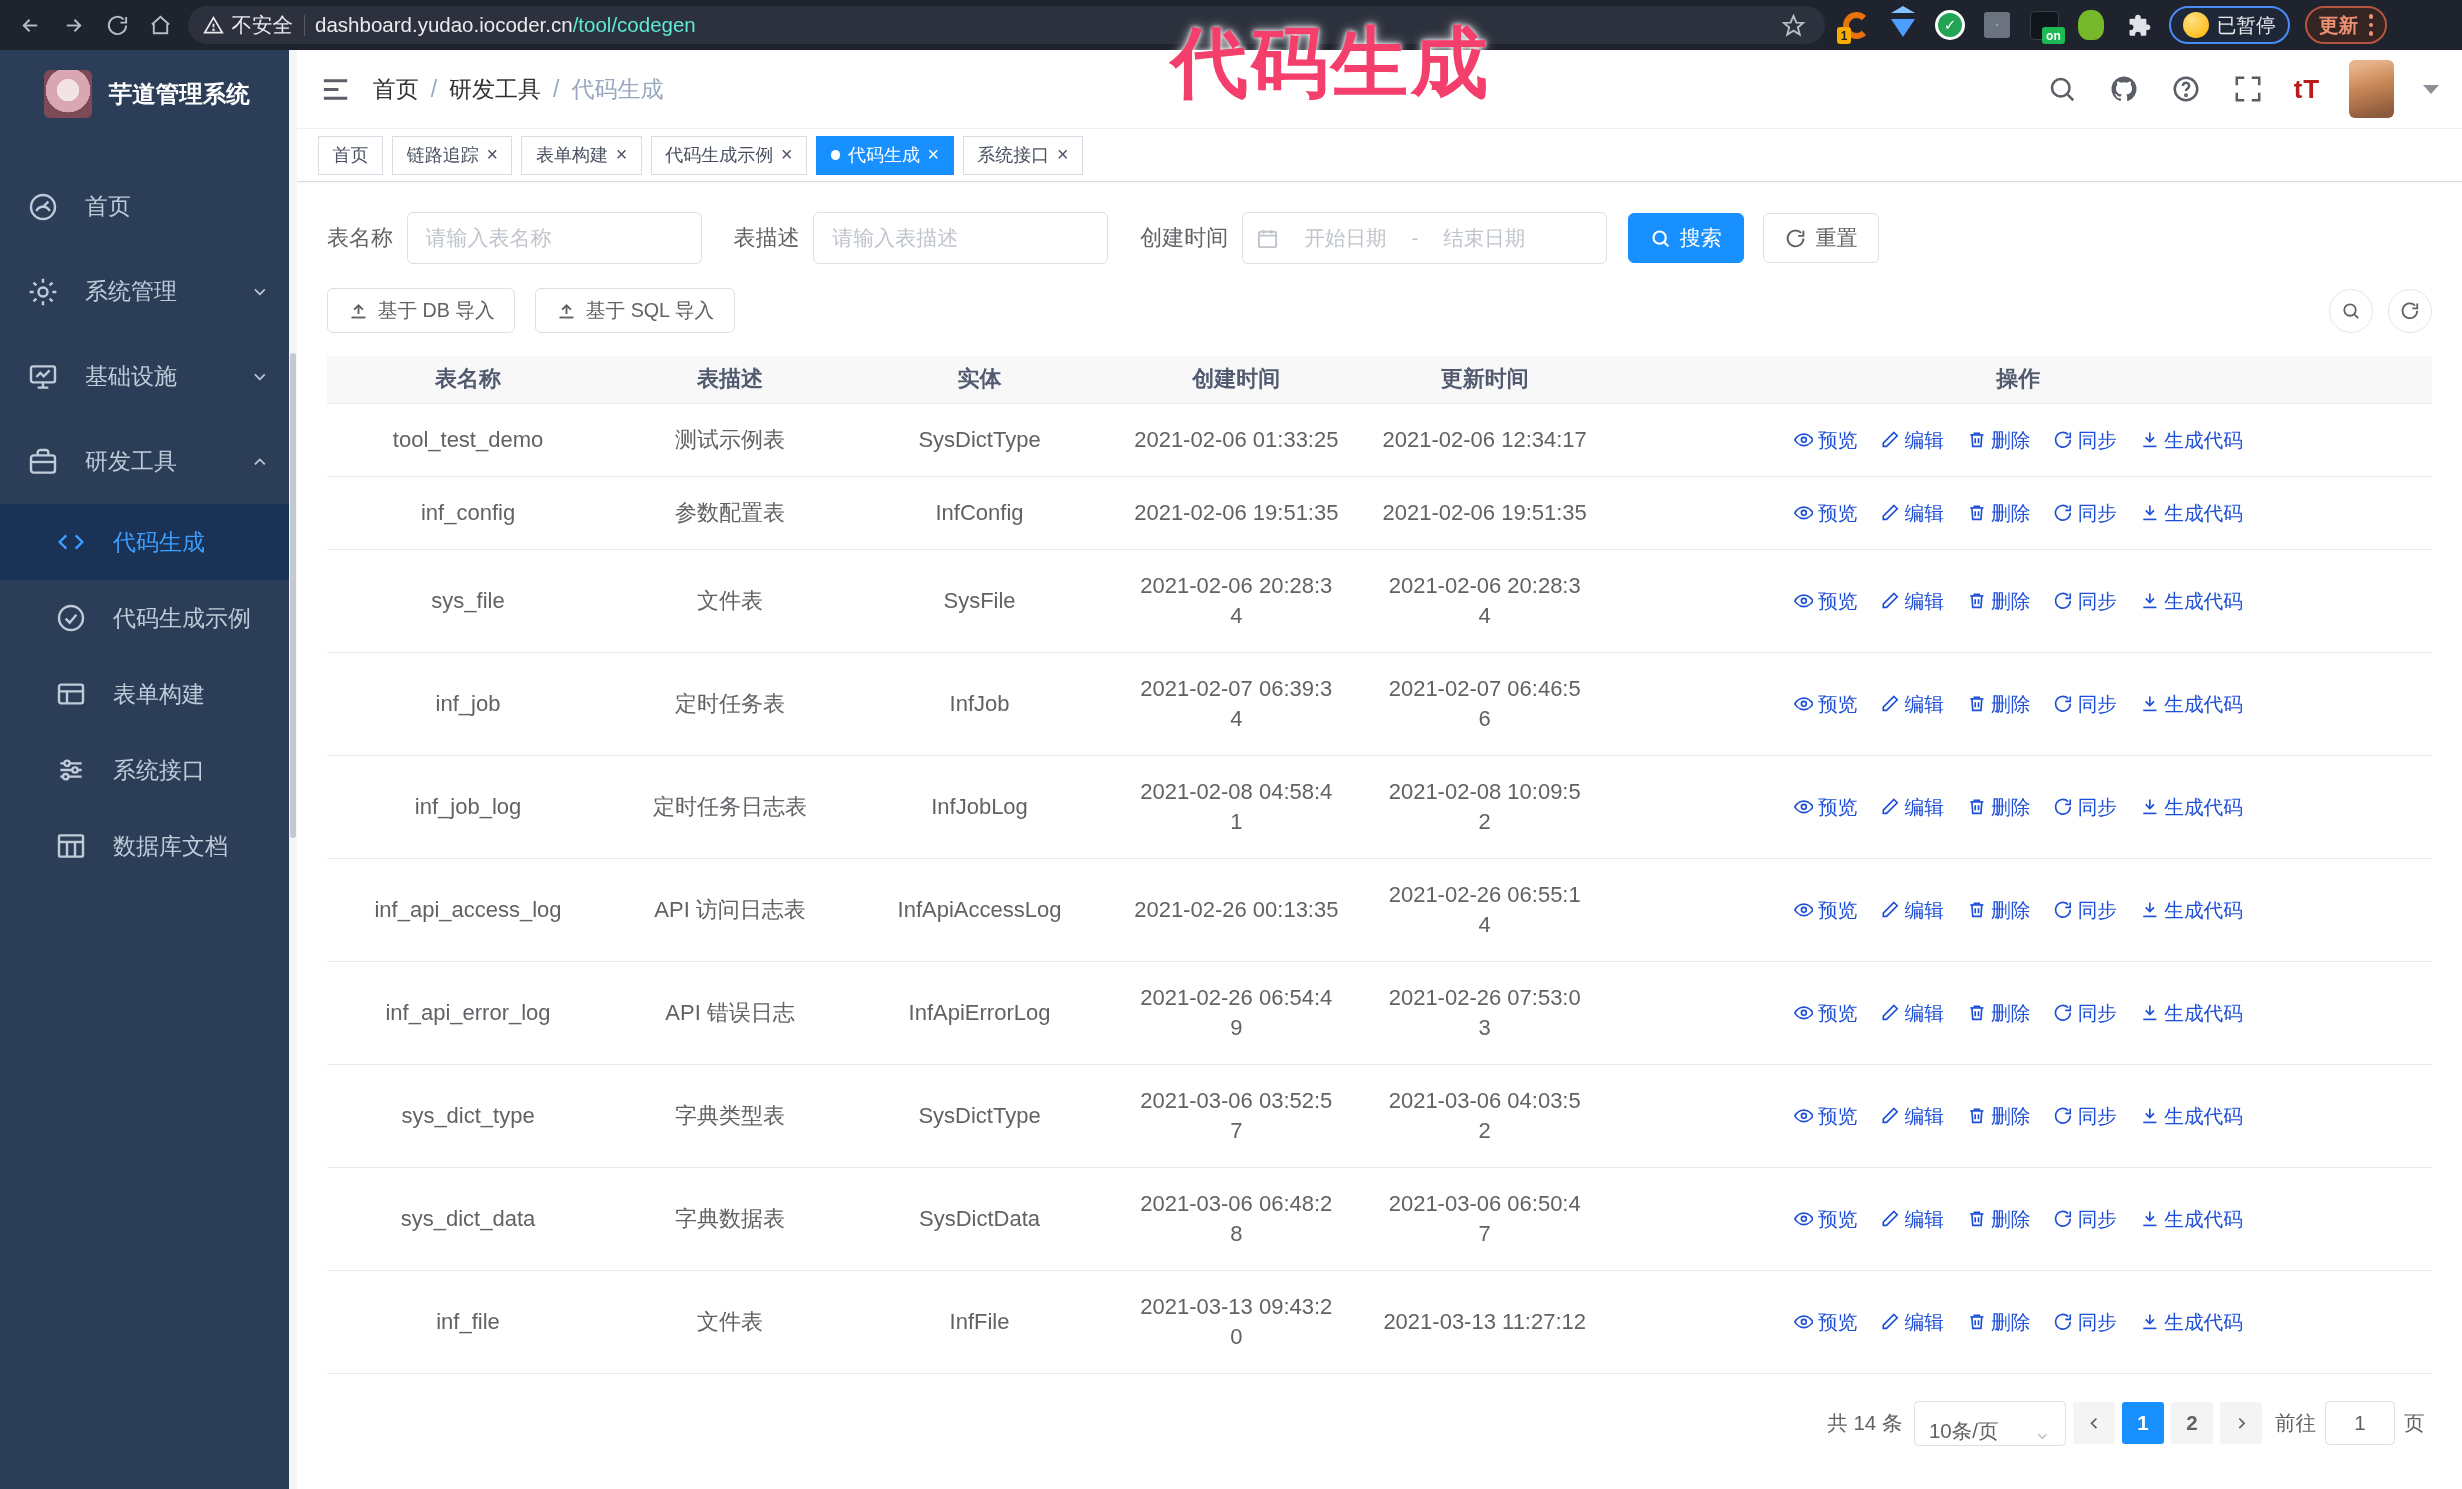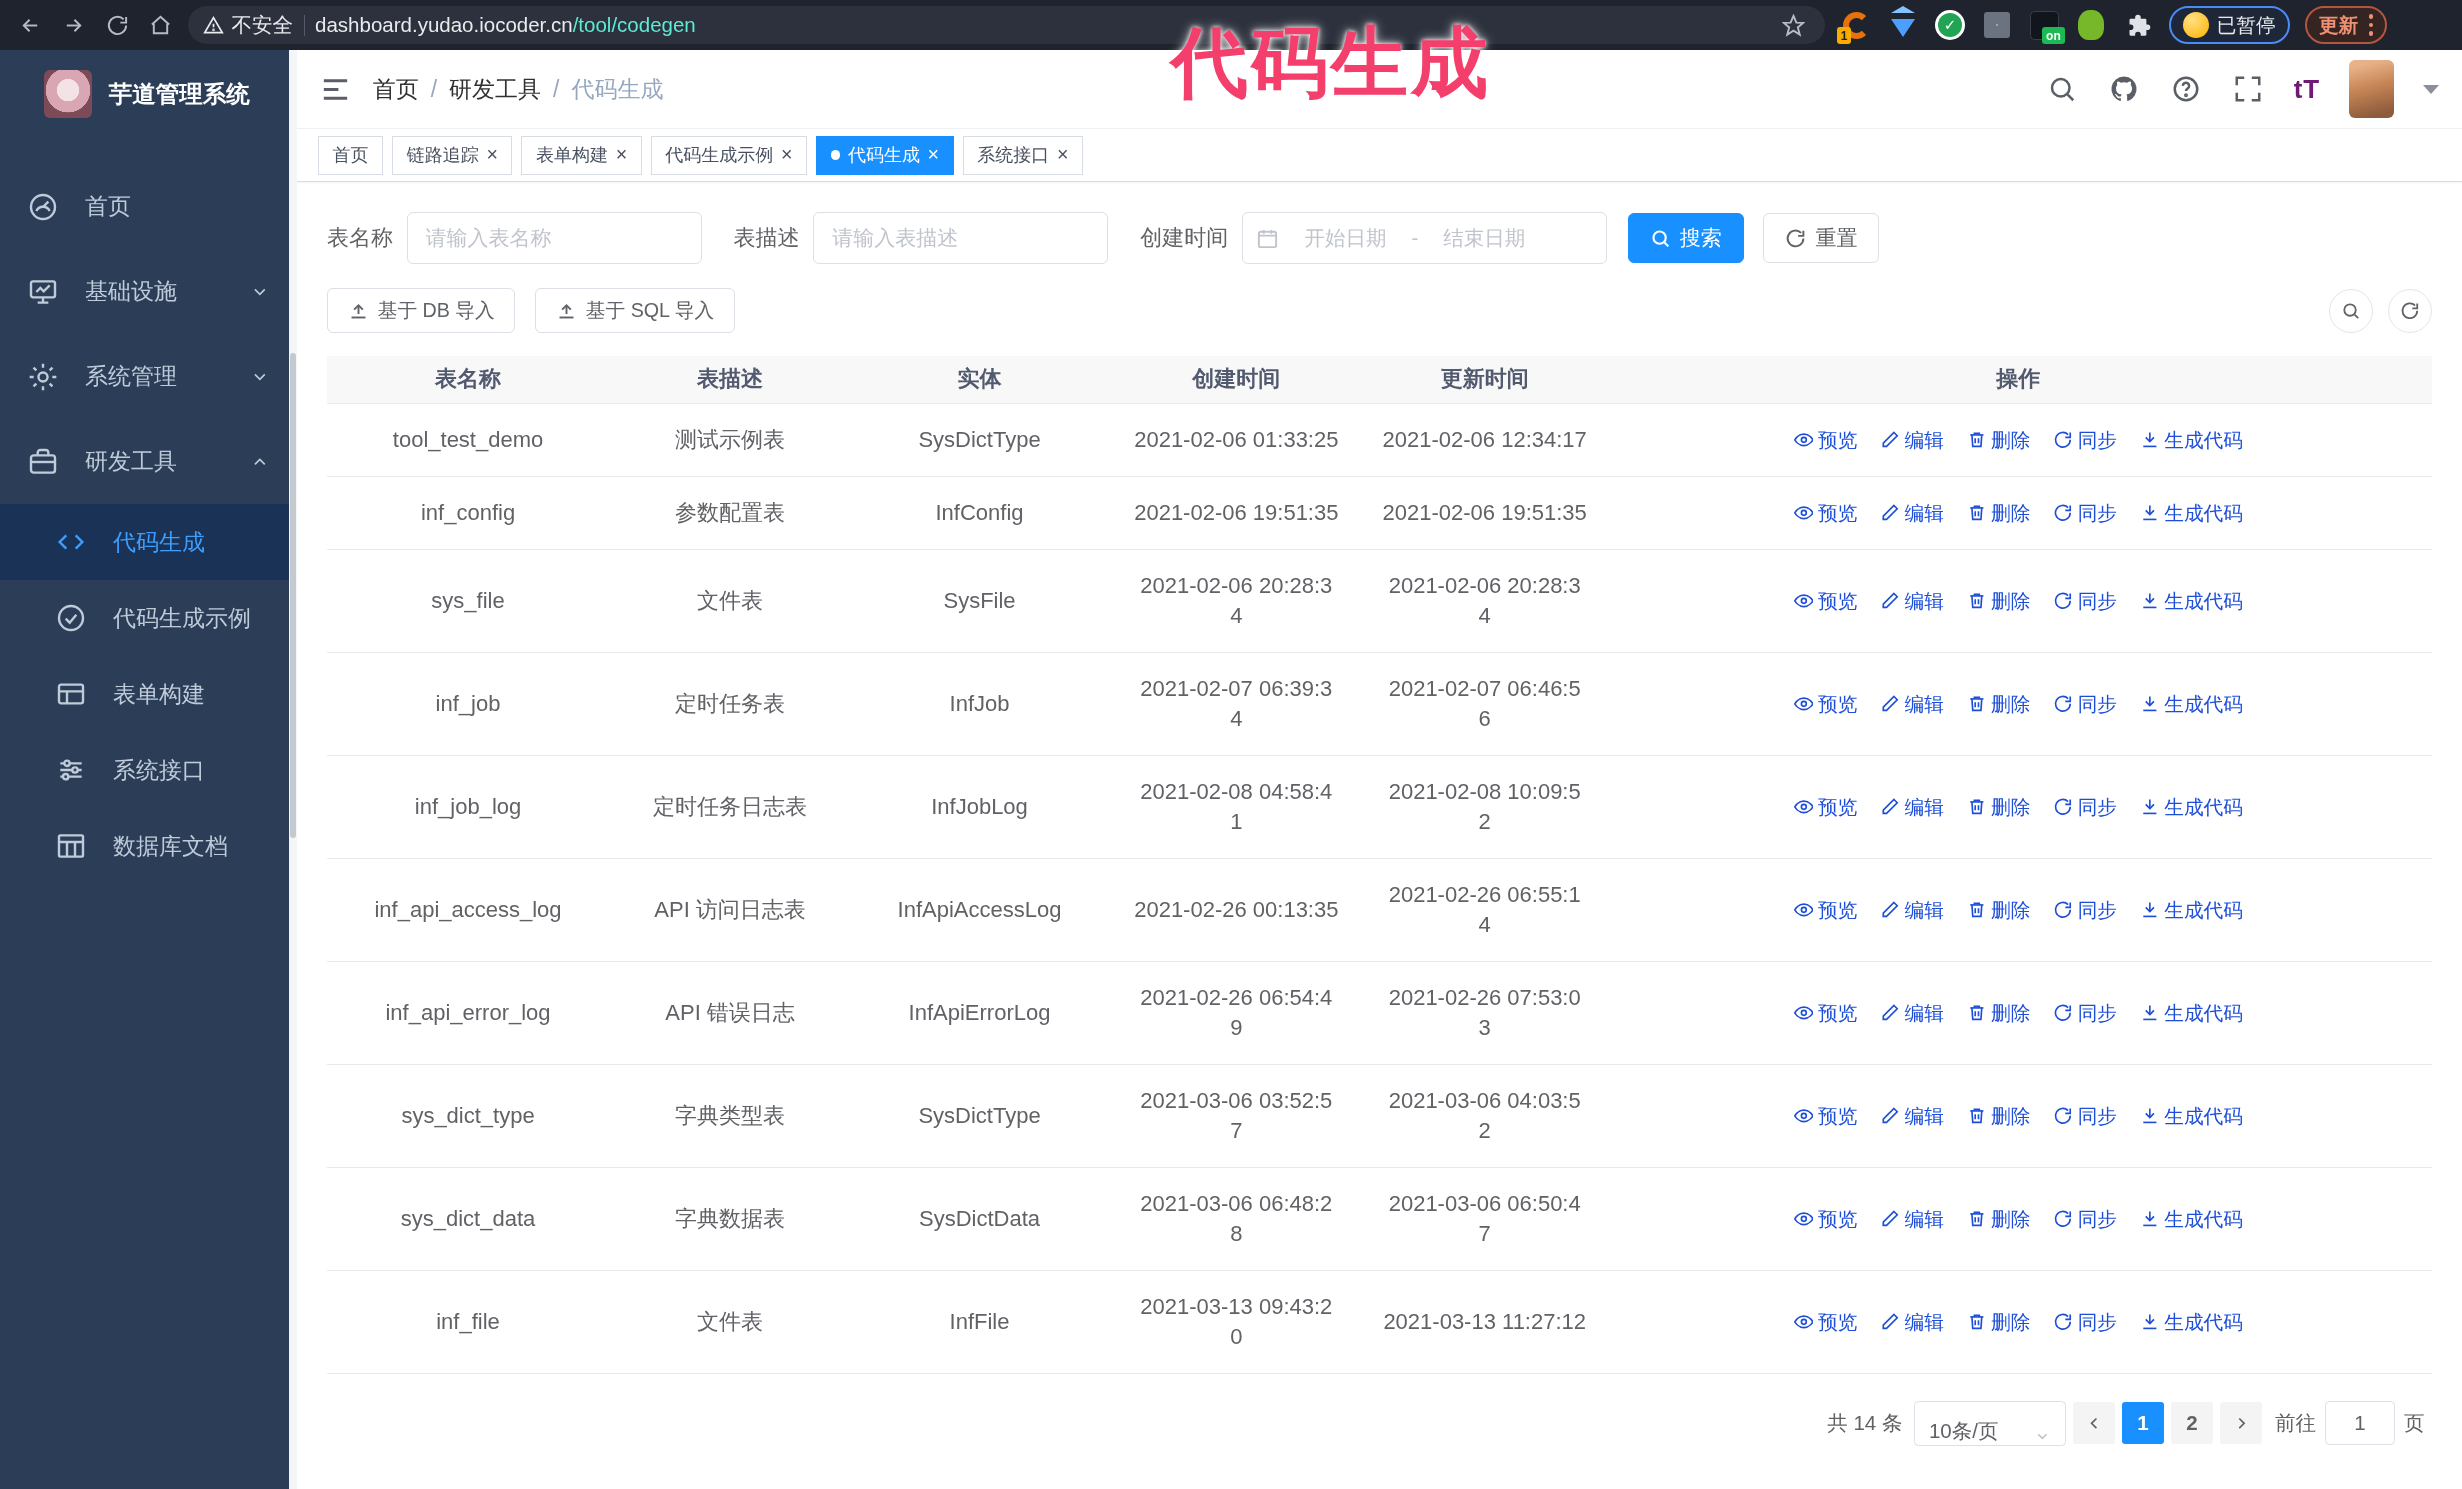--- a/index.html
+++ b/index.html
@@ -63,21 +63,21 @@
   .navbar { height:79px; display:flex; align-items:center; padding:0 23px 0 21px; border-bottom:0.8px solid #eef0f3; }
   .hamburger { width:35px; height:35px; color:#5a5e66; margin-right:19.7px; }
   .breadcrumb { display:flex; align-items:center; gap:12px; font-size:23px; }
   .breadcrumb .bc { color:#303133; }
   .breadcrumb .sep { color:#97a8be; }
   .breadcrumb .cur { color:#97a8be; }
   .nav-spacer { flex:1 1 auto; }
   .nav-icons { display:flex; align-items:center; gap:29px; color:#5a5e66; }
   .nicon { width:33px; height:33px; display:flex; align-items:center; justify-content:center; }
   .nicon svg { width:30px; height:30px; }
-  .tT { font-size:26px; font-weight:bold; color:#701a75; letter-spacing:0.8px; }
+  .tT { font-size:26px; font-weight:bold; color:#b91c1c; letter-spacing:0.8px; }
   .avatar { width:45px; height:58px; border-radius:6px; background:linear-gradient(165deg,#e7b289 12%,#c98757 45%,#8c5a3c 90%); }
   .caret-down { width:0; height:0; border-left:8.3px solid transparent; border-right:8.3px solid transparent; border-top:9.8px solid #8a8f99; }
 
   
   .tags-view { height:53px; display:flex; align-items:center; gap:9px; padding:0 21px; border-bottom:0.8px solid #d8dce5; box-shadow:0 0.8px 2.3px rgba(0,0,0,.08); }
   .tag { display:flex; align-items:center; gap:7.6px; height:39px; padding:0 13.6px; border:0.8px solid #d8dce5; background:#fff; color:#495060; font-size:18px; cursor:pointer; white-space:nowrap; }
   .tag .dot { width:9.8px; height:9.8px; border-radius:50%; background:#fff; display:none; }
   .tag.active { background:#1890ff; border-color:#1890ff; color:#fff; }
   .tag.active .dot { display:block; }
   .tag .x { font-size:19.7px; line-height:1; color:inherit; }
@@ -228,35 +228,35 @@
         <div class="menu-item">
           <svg class="mi" viewBox="0 0 24 24" fill="none" stroke="currentColor" stroke-width="1.8">
               <circle cx="12" cy="12" r="9"></circle>
               <path d="M12 12l4-4"></path>
               <path d="M7 15a5.5 5.5 0 0 1 10 0"></path>
             </svg>
           <span class="lbl">首页</span>
         </div>
         <div class="menu-item">
           <svg class="mi" viewBox="0 0 24 24" fill="none" stroke="currentColor" stroke-width="1.8">
+              <circle cx="12" cy="12" r="3.4"></circle>
+              <path d="M12 2v3M12 19v3M2 12h3M19 12h3M4.9 4.9l2.1 2.1M17 17l2.1 2.1M19.1 4.9L17 7M7 17l-2.1 2.1"></path>
+            </svg>
+          <span class="lbl">系统管理</span>
+          <svg class="chev" viewBox="0 0 24 24" fill="none" stroke="currentColor" stroke-width="2">
+              <polyline points="6 9 12 15 18 9"></polyline>
+            </svg>
+        </div>
+        <div class="menu-item">
+          <svg class="mi" viewBox="0 0 24 24" fill="none" stroke="currentColor" stroke-width="1.8">
               <rect x="3" y="4" width="18" height="12" rx="1.5"></rect>
               <path d="M7 12l3-3 2.5 2.5L17 7"></path>
               <path d="M8 20h8M12 16v4"></path>
             </svg>
           <span class="lbl">基础设施</span>
-          <svg class="chev" viewBox="0 0 24 24" fill="none" stroke="currentColor" stroke-width="2">
-              <polyline points="6 9 12 15 18 9"></polyline>
-            </svg>
-        </div>
-        <div class="menu-item">
-          <svg class="mi" viewBox="0 0 24 24" fill="none" stroke="currentColor" stroke-width="1.8">
-              <circle cx="12" cy="12" r="3.4"></circle>
-              <path d="M12 2v3M12 19v3M2 12h3M19 12h3M4.9 4.9l2.1 2.1M17 17l2.1 2.1M19.1 4.9L17 7M7 17l-2.1 2.1"></path>
-            </svg>
-          <span class="lbl">系统管理</span>
           <svg class="chev" viewBox="0 0 24 24" fill="none" stroke="currentColor" stroke-width="2">
               <polyline points="6 9 12 15 18 9"></polyline>
             </svg>
         </div>
         <div class="menu-item">
           <svg class="mi" viewBox="0 0 24 24" fill="none" stroke="currentColor" stroke-width="1.8">
               <rect x="3" y="7" width="18" height="13" rx="2"></rect>
               <path d="M8 7V5a2 2 0 0 1 2-2h4a2 2 0 0 1 2 2v2"></path>
               <path d="M3 12h18"></path>
             </svg>

